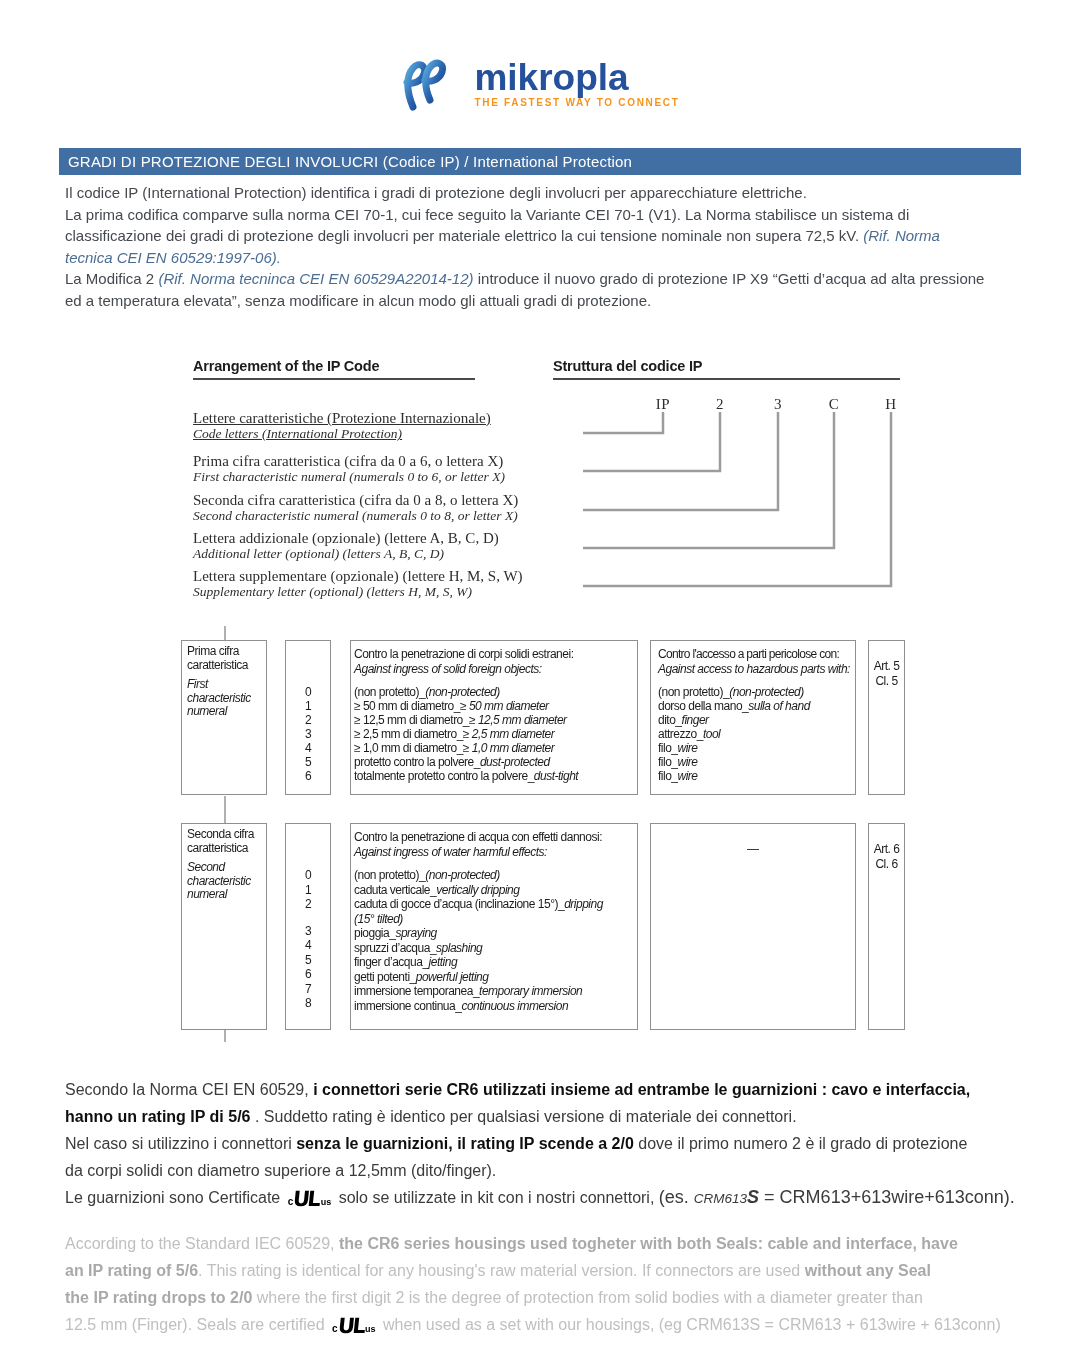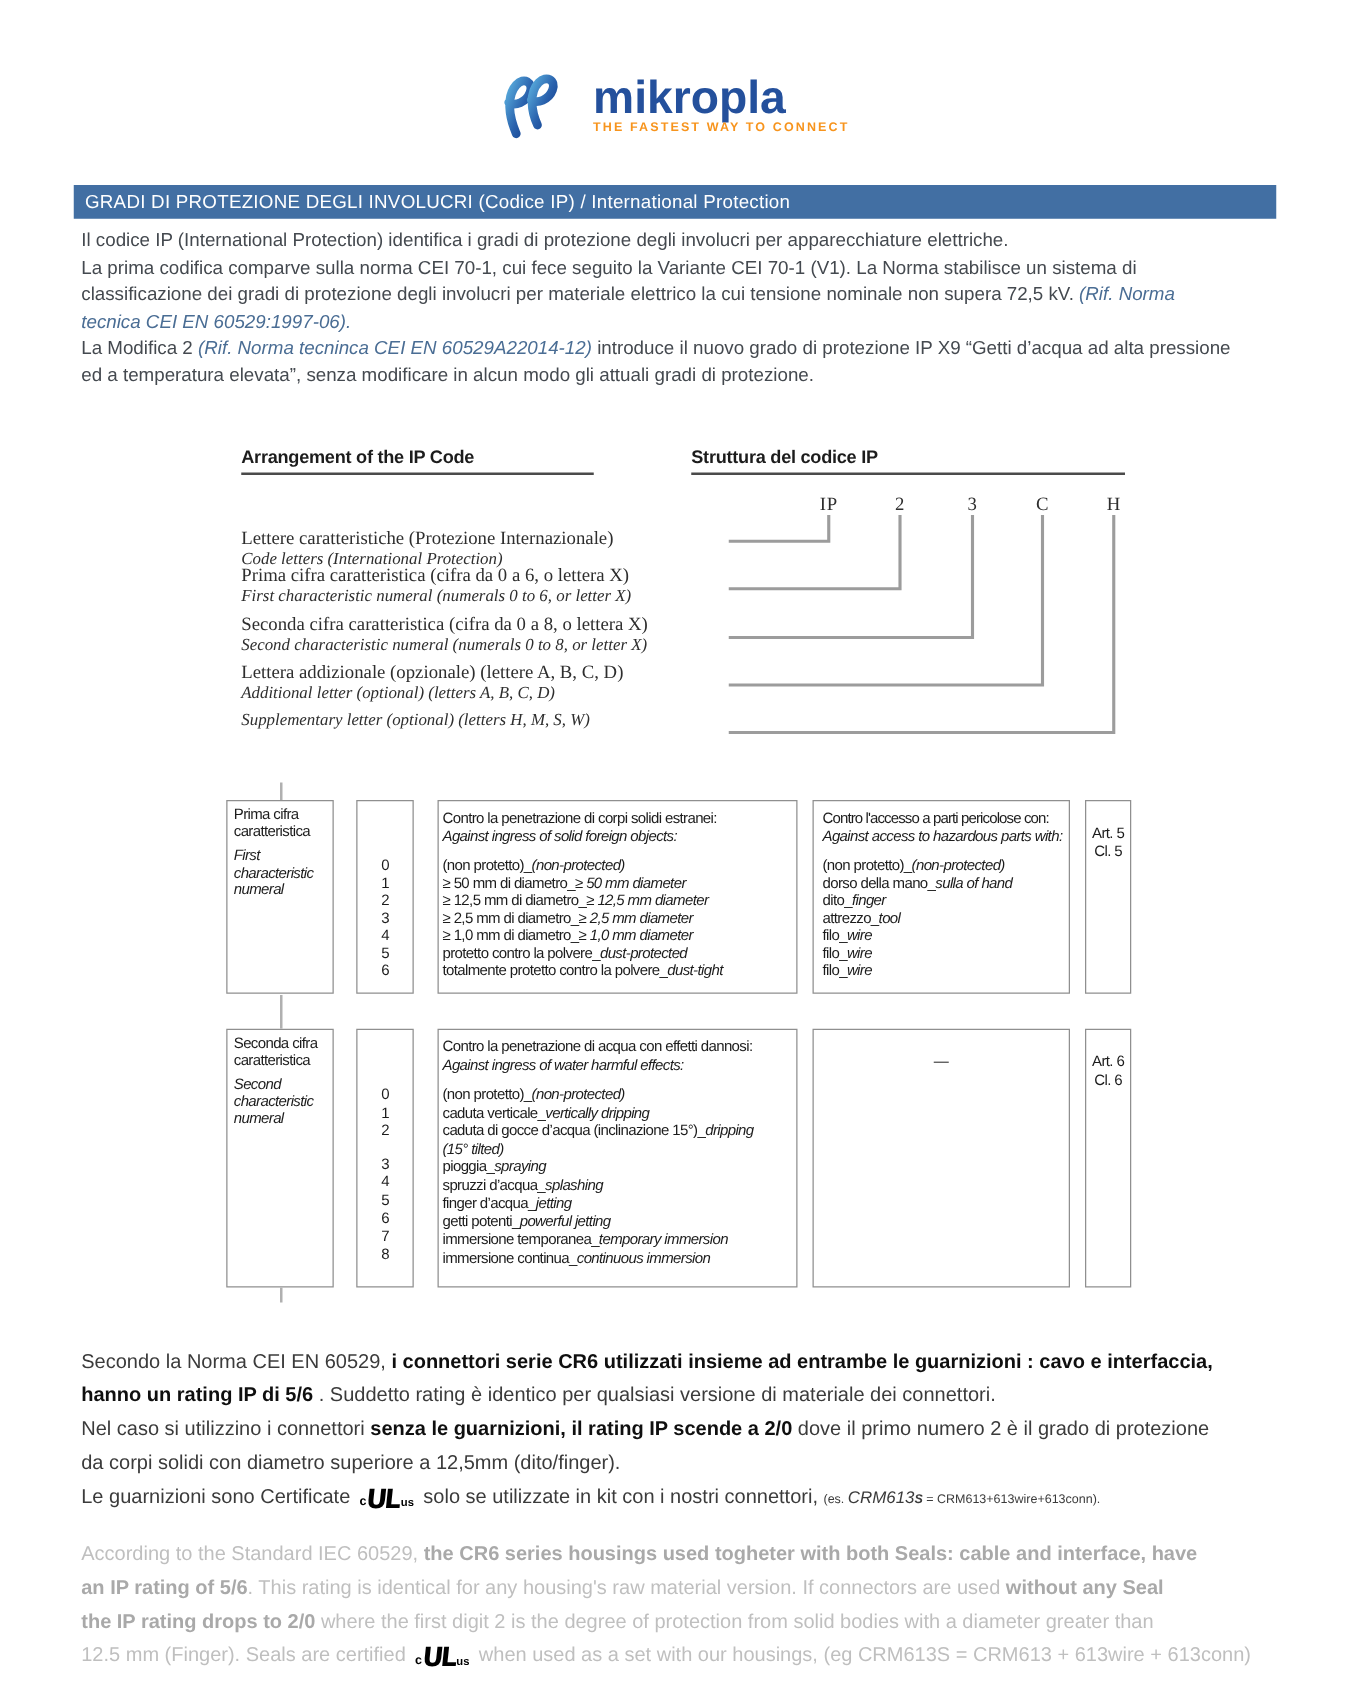--- a/index.html
+++ b/index.html
@@ -66,21 +66,21 @@
   .art-it{line-height:15px;}
   .art-en{line-height:14px;}
 
   
   .notes{position:absolute;left:65px;width:1000px;font-size:16px;line-height:27px;}
   .notes .tline{white-space:nowrap;}
   .notes-it{top:1076px;color:#3b3b3b;}
   .notes-it .s-b{font-weight:bold;color:#0f0f0f;}
   .notes-it .s-i{font-style:italic;}
   .notes-it .s-bi{font-style:italic;font-weight:bold;}
-  .notes-it .s-sm{font-size:10px;}
+  .notes-it .s-sm{font-size:18px;}
   .notes-it .s-sm.s-i,.notes-it .s-i.s-sm{font-style:italic;font-size:13.5px;}
   .notes-en{top:1230px;color:#bfbfbf;}
   .notes-en .s-b{font-weight:bold;color:#a9a9a9;}
 
   
   .ul-mark{display:inline-flex;align-items:flex-end;color:#000;margin:0 3px;vertical-align:-2px;}
   .ul-c{font-size:10px;font-weight:bold;line-height:10px;}
   .ul-core{font-weight:bold;font-size:21px;line-height:16px;letter-spacing:-2.5px;transform:skewX(-6deg);font-family:"DejaVu Sans",sans-serif;}
   .ul-us{font-size:9px;font-weight:bold;line-height:9px;margin-left:2px;}
 </style>
@@ -131,37 +131,38 @@
         <polyline points="698,54 698,228 390,228" fill="none" stroke="#9c9c9c" stroke-width="2.5"></polyline>
       </svg>
     <div id="dg-letters">
         <span class="dletter" style="left: 470px;">IP</span>
         <span class="dletter" style="left: 527px;">2</span>
         <span class="dletter" style="left: 585px;">3</span>
         <span class="dletter" style="left: 641px;">C</span>
         <span class="dletter" style="left: 698px;">H</span>
       </div>
     <div id="dg-rows">
-        <div class="drow" style="top: 65px;">
+        <div class="drow" style="top: 52px; text-decoration: underline;">
           <div class="dit">Lettere caratteristiche (Protezione Internazionale)</div>
           <div class="den">Code letters (International Protection)</div>
         </div>
         <div class="drow" style="top: 95px;">
           <div class="dit">Prima cifra caratteristica (cifra da 0 a 6, o lettera X)</div>
           <div class="den">First characteristic numeral (numerals 0 to 6, or letter X)</div>
         </div>
         <div class="drow" style="top: 134px;">
           <div class="dit">Seconda cifra caratteristica (cifra da 0 a 8, o lettera X)</div>
           <div class="den">Second characteristic numeral (numerals 0 to 8, or letter X)</div>
         </div>
         <div class="drow" style="top: 172px;">
           <div class="dit">Lettera addizionale (opzionale) (lettere A, B, C, D)</div>
           <div class="den">Additional letter (optional) (letters A, B, C, D)</div>
         </div>
         <div class="drow" style="top: 210px;">
+          <div class="dit">Lettera supplementare (opzionale) (lettere H, M, S, W)</div>
           <div class="den">Supplementary letter (optional) (letters H, M, S, W)</div>
         </div>
       </div>
   </div>
 
   <div class="tick" style="top:626px;height:14px;"></div>
   <div class="tick" style="top:796px;height:27px;"></div>
   <div class="tick" style="top:1030px;height:12px;"></div>
 
   <div class="iptable t1" id="table1" style="top:640px;height:155px;">

